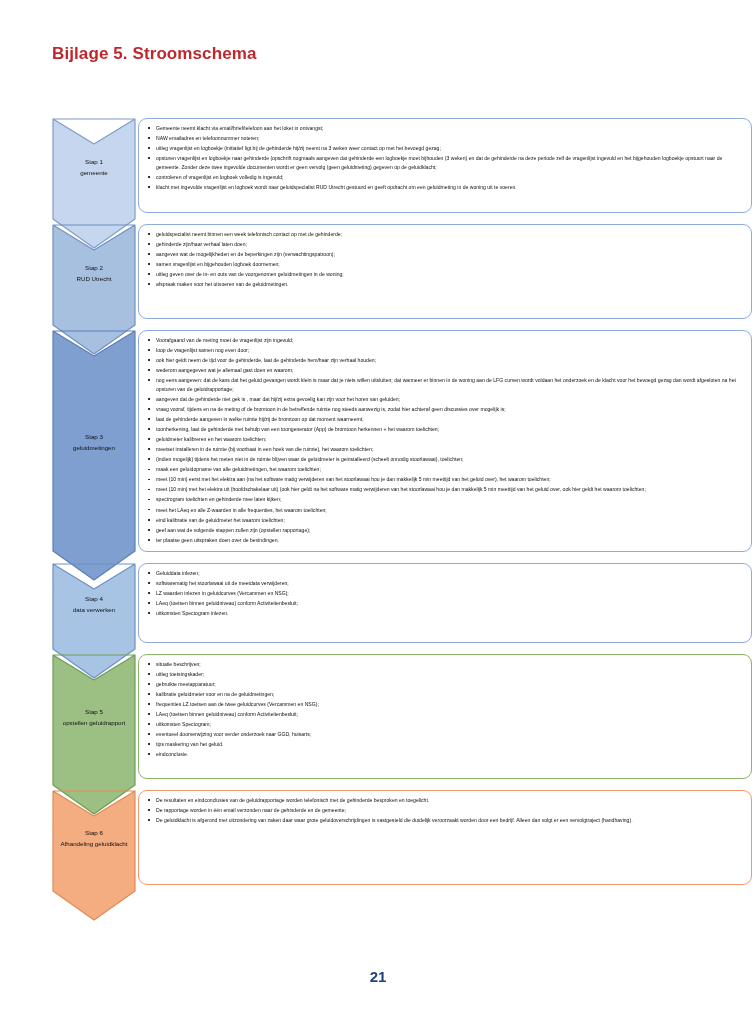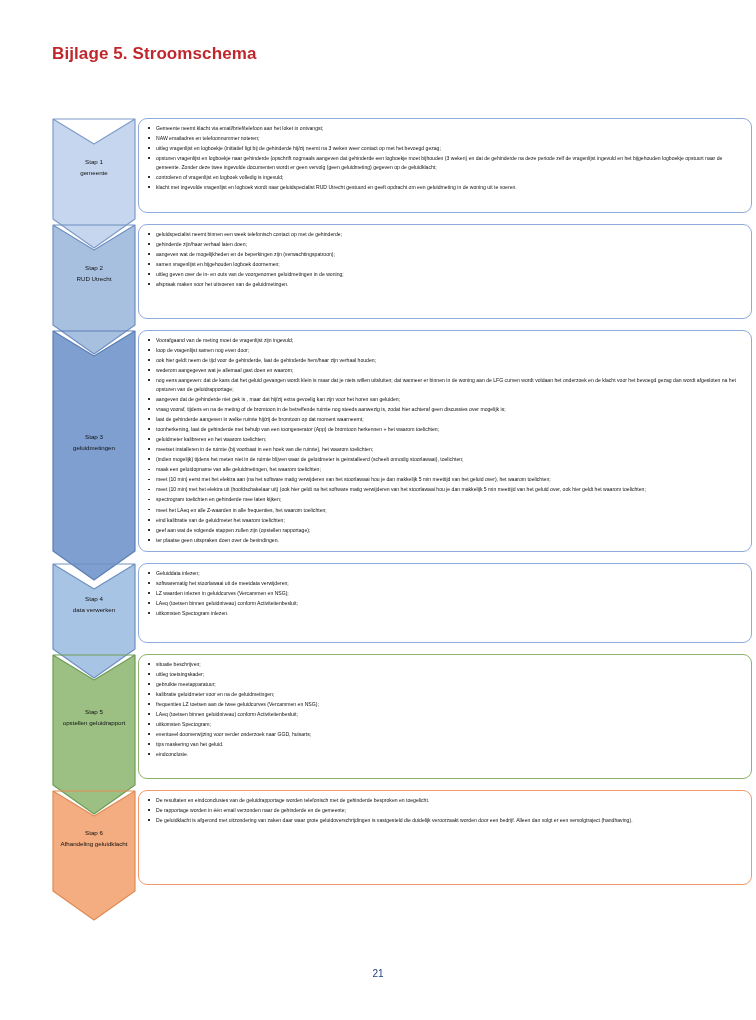--- a/index.html
+++ b/index.html
@@ -94,23 +94,23 @@
     left:3px; top:3.2px;
     width:1.8px;height:1.8px;
     background:#333;
     border-radius:0;
   }
   .pagenum{
     position:absolute;
     left:0; right:0;
     top:968px;
     text-align:center;
-    font-size:10px;
+    font-size:15px;
     color:#23427e;
-    font-weight:normal;
+    font-weight:bold;
   }
 </style>
 </head>
 <body>
 
 <div class="page">
 
   <div class="title">Bijlage 5. Stroomschema</div>
 
   <div class="flow" id="flow-container">

